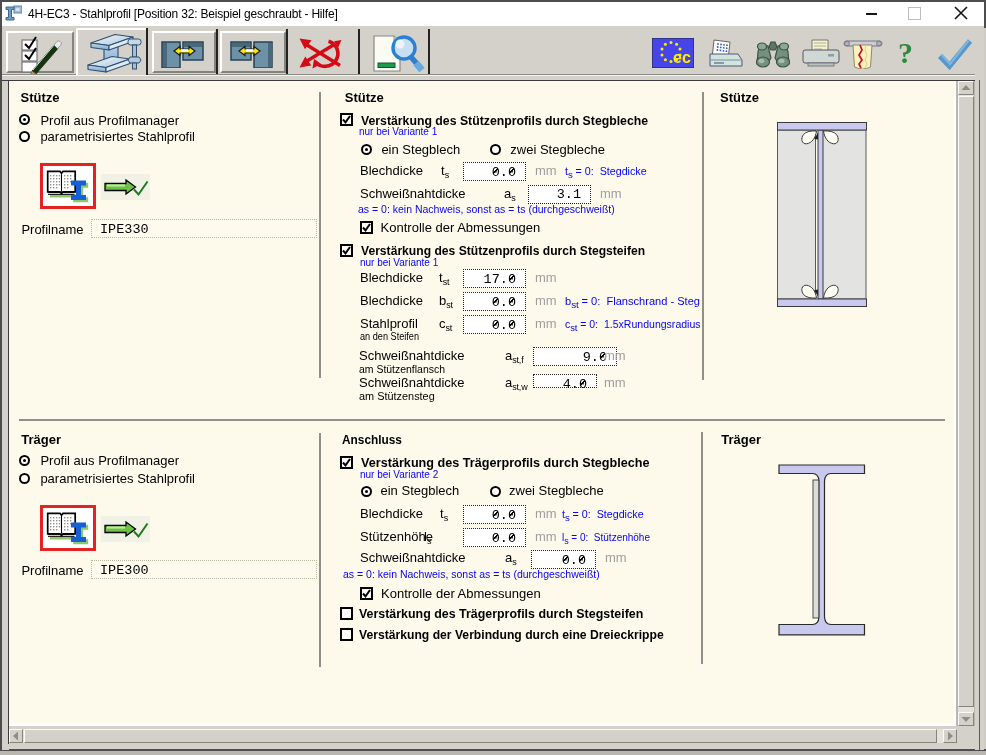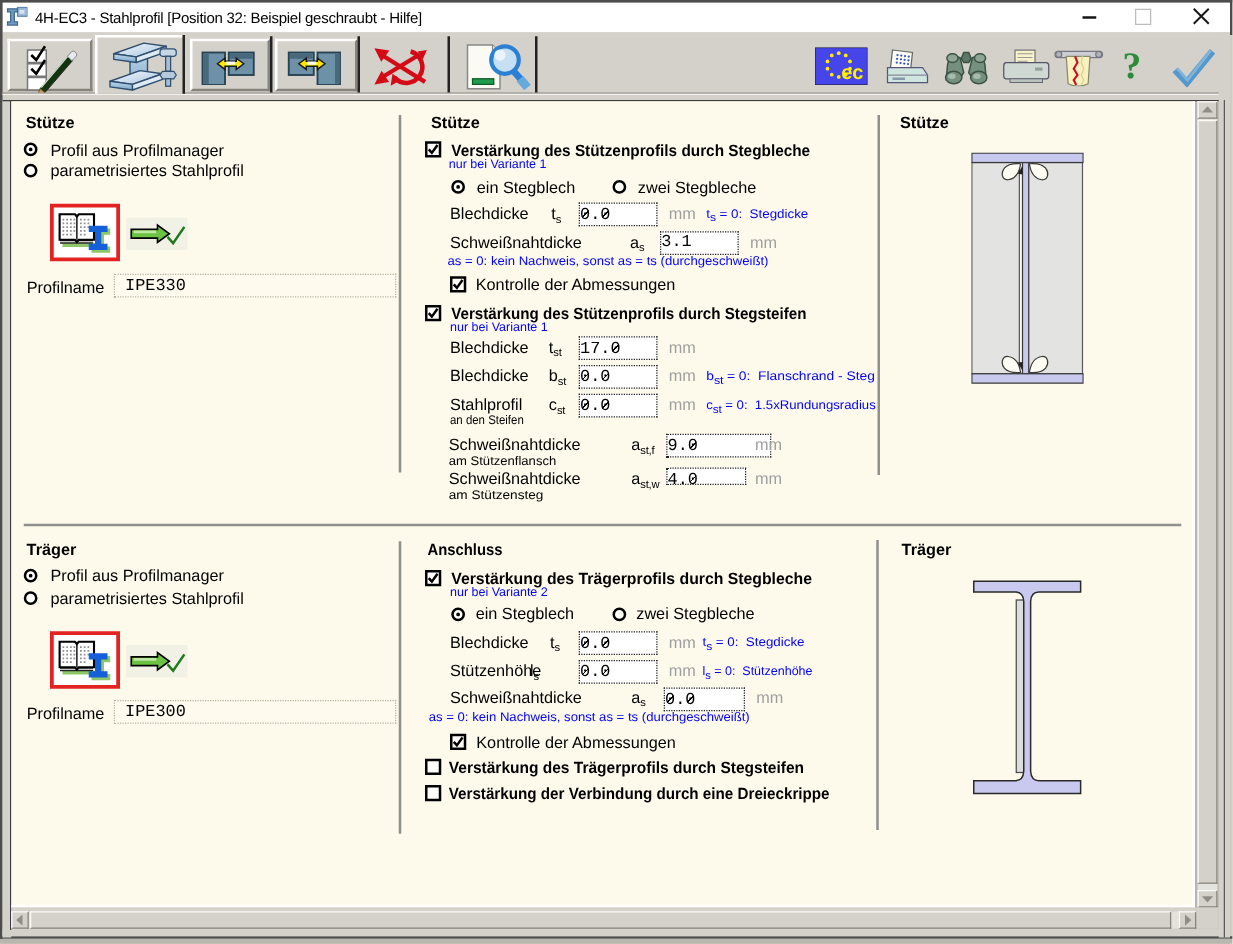--- a/index.html
+++ b/index.html
@@ -1,21 +1,21 @@
 <!DOCTYPE html>
 <html><head><meta charset="utf-8"><style>
 html,body{margin:0;padding:0}
 body{position:relative;width:986px;height:755px;overflow:hidden;background:#d4d1ca;font-family:"Liberation Sans",sans-serif}
 .a{position:absolute;white-space:nowrap}
 .t{font-size:13px;line-height:13px;color:#000}
 .bld{font-weight:bold}
 .sm{font-size:10px;line-height:10px;color:#000}
 .blu{color:#0404f0}
 .gry{color:#9e9e9e}
-.in{position:absolute;box-sizing:border-box;background:#fff;border:1px dotted #222;font:13.5px/13px "Liberation Mono",monospace;text-align:left;padding-right:9px;padding-top:2.5px;color:#000}
+.in{position:absolute;box-sizing:border-box;background:#fff;border:1px dotted #222;font:13.5px/13px "Liberation Mono",monospace;text-align:right;padding-right:9px;padding-top:2.5px;color:#000}
 .nm{position:absolute;box-sizing:border-box;background:#fefbee;border:1px dotted #b9b59f;font:13.5px/13px "Liberation Mono",monospace;padding-left:8px;padding-top:2.5px;color:#000}
 .cb{position:absolute;width:13px;height:13px;box-sizing:border-box;border:2px solid #000;background:#fffef8}
 .cb svg{position:absolute;left:0;top:0}
 .rd{position:absolute;width:11px;height:11px;box-sizing:border-box;border:2px solid #000;border-radius:50%;background:#fffef8}
 .dot::after{content:"";position:absolute;left:2px;top:2px;width:3px;height:3px;background:#000;border-radius:50%}
 sub{font-size:9px;line-height:9px;vertical-align:-3px;letter-spacing:-0.2px}
 i.z{font-style:normal;background:linear-gradient(315deg,transparent 44%,#000 44%,#000 56%,transparent 56%) no-repeat 1.6px 2.9px;background-size:5px 8.2px}
 .vln{position:absolute;width:2px;background:#8f8f8b}
 .btn3d{position:absolute;background:#d4d1ca;border-top:2px solid #fff;border-left:2px solid #fff;border-right:2px solid #84847c;border-bottom:2px solid #84847c;box-sizing:border-box}
 .sbtn{position:absolute;background:#d4d1ca;box-sizing:border-box;border-top:1.5px solid #fbfaf7;border-left:1.5px solid #fbfaf7;border-right:1.5px solid #84847c;border-bottom:1.5px solid #84847c}

